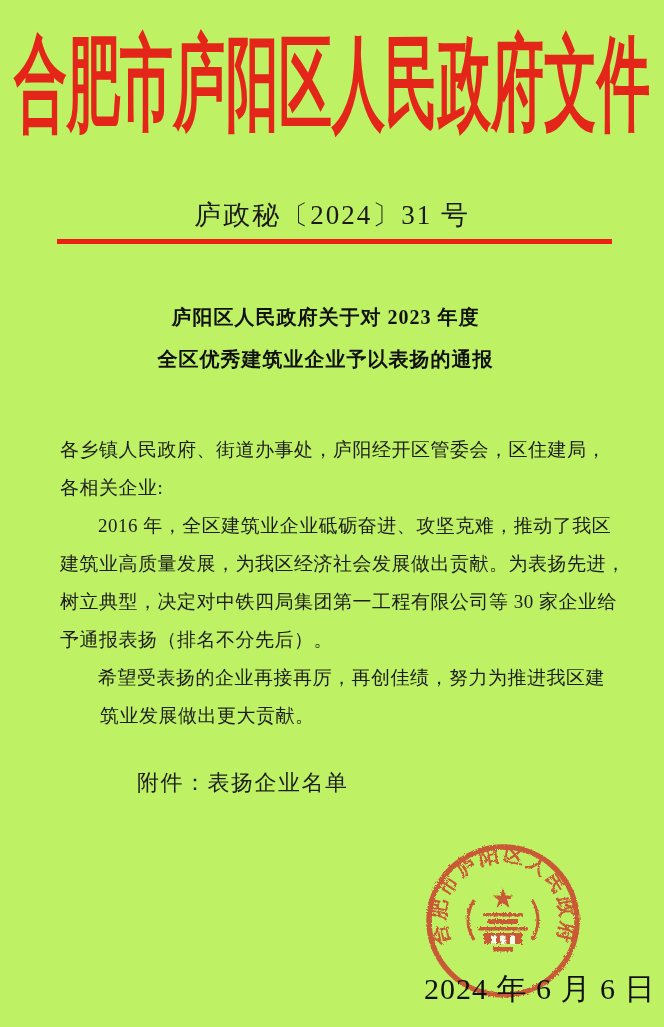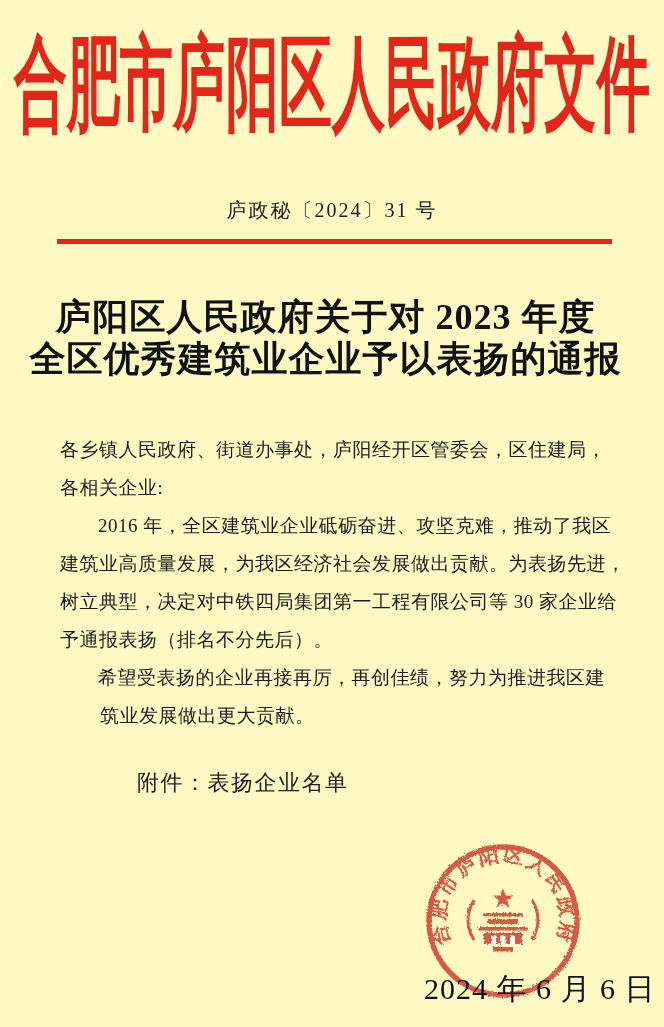--- a/index.html
+++ b/index.html
@@ -1,36 +1,36 @@
 <!DOCTYPE html>
 <html><head>
 <meta charset="utf-8">
 <style>
   html,body { margin:0; padding:0; background:#ffffff; }
   .page {
-    position:relative; width:664px; height:1027px; background:#fef9c3;
+    position:relative; width:664px; height:1027px; background:#bef264;
     font-family:"Liberation Serif","DejaVu Serif",serif; overflow:hidden;
     color:#1a1a1a;
   }
   .masthead {
     position:absolute; top:16px; left:0; right:0; text-align:center;
     font-size:53px; font-weight:bold; color:#e4251a; white-space:nowrap;
     letter-spacing:0px; transform:scale(1,1.95); transform-origin:50% 0;
   }
   .doc-number {
     position:absolute; top:197px; left:0; right:0; text-align:center;
-    font-size:20px; letter-spacing:2px; color:#1a1a1a; white-space:nowrap;
+    font-size:27px; letter-spacing:2px; color:#1a1a1a; white-space:nowrap;
   }
   .red-rule {
     position:absolute; top:239px; left:57px; width:555px; height:5px;
     background:#ee2015;
   }
   .doc-title {
     position:absolute; top:296px; left:0; right:13px; text-align:center;
-    font-size:36px; font-weight:bold; line-height:42px; color:#111111;
+    font-size:20px; font-weight:bold; line-height:42px; color:#111111;
     letter-spacing:1px; white-space:nowrap;
   }
   .body-block {
     position:absolute; top:431px; left:60px; width:552px;
     font-size:19px; color:#1d1d1d; letter-spacing:0.5px;
   }
   .line { line-height:38px; height:38px; white-space:nowrap; }
   .indent-2 { text-indent:38px; }
   .indent-wrap { text-indent:40px; }
   .attachment {

